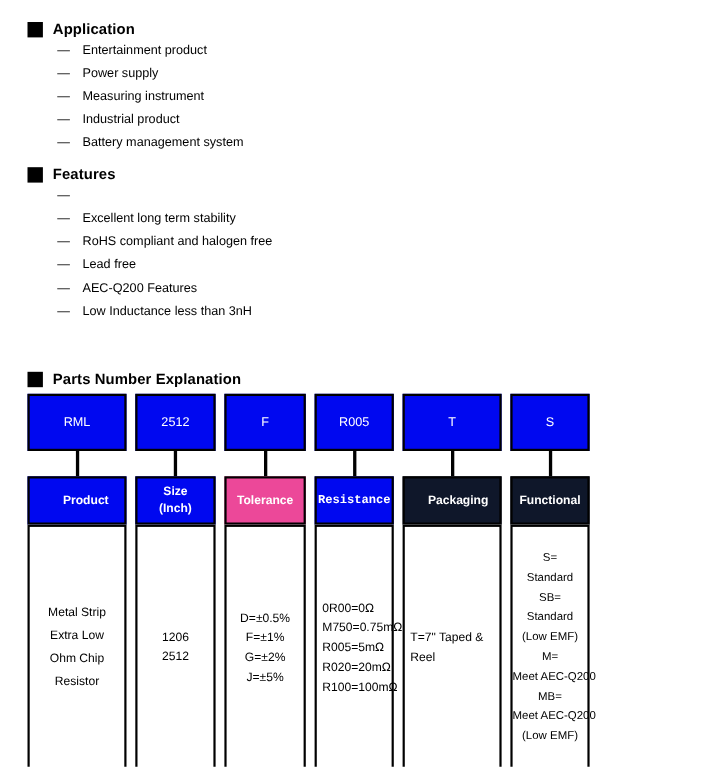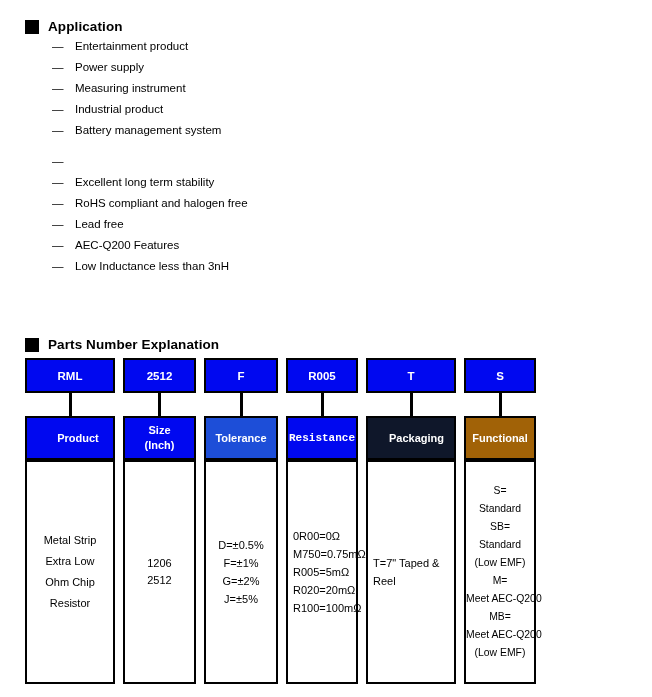--- a/index.html
+++ b/index.html
@@ -25,21 +25,21 @@
   .pn-col { display:flex; flex-direction:column; }
   .pn-col:nth-child(1) { width:90px; }
   .pn-col:nth-child(2) { width:73px; }
   .pn-col:nth-child(3) { width:74px; }
   .pn-col:nth-child(4) { width:72px; }
   .pn-col:nth-child(5) { width:90px; }
   .pn-col:nth-child(6) { width:72px; }
   .pn-col:nth-child(7) { width:101px; }
 
   .code-box {
-    height:35px; border:2px solid #000; color:#fff; font-weight:bold; font-size:11.5px;
+    height:52px; border:2px solid #000; color:#fff; font-weight:normal; font-size:11.5px;
     display:flex; align-items:center; justify-content:center;
   }
   .connector { width:3px; height:23px; margin:0 auto; }
   .label-box {
     height:44px; border:2px solid #000; color:#fff; font-weight:bold; font-size:11px;
     display:flex; flex-direction:column; align-items:center; justify-content:center;
     line-height:15px; text-align:center;
   }
   .content-box {
     height:224px; border:2px solid #000; background:#fff; font-size:11px;
@@ -82,20 +82,24 @@
         <span>Industrial product</span>
       </li>
       <li>
         <span class="dash">—</span>
         <span>Battery management system</span>
       </li>
     </ul>
 </section>
 
 <section class="section" id="sec-features">
+  <div class="sec-head">
+    <span class="sec-bullet"></span>
+    <span class="sec-title">Features</span>
+  </div>
   <ul class="sec-list" id="features-list">
       <li>
         <span class="dash">—</span>
       </li>
       <li>
         <span class="dash">—</span>
         <span>Excellent long term stability</span>
       </li>
       <li>
         <span class="dash">—</span>
@@ -145,21 +149,21 @@
         <div>(Inch)</div>
       </div>
       <div class="content-box">
         <div class="cl">1206</div>
         <div class="cl">2512</div>
       </div>
     </div>
     <div class="pn-col">
       <div class="code-box" style="background: rgb(0, 8, 240);">F</div>
       <div class="connector" style="background: rgb(0, 0, 0);"></div>
-      <div class="label-box" style="background: #1d4ed8;">
+      <div class="label-box" style="background: #ec4899;">
         <div>Tolerance</div>
       </div>
       <div class="content-box">
         <div class="cl">D=±0.5%</div>
         <div class="cl">F=±1%</div>
         <div class="cl">G=±2%</div>
         <div class="cl">J=±5%</div>
       </div>
     </div>
     <div class="pn-col">
@@ -183,21 +187,21 @@
         <div>Packaging</div>
       </div>
       <div class="content-box">
         <div class="cl">T=7" Taped &amp;</div>
         <div class="cl">Reel</div>
       </div>
     </div>
     <div class="pn-col">
       <div class="code-box" style="background: rgb(0, 8, 240);">S</div>
       <div class="connector" style="background: rgb(0, 0, 0);"></div>
-      <div class="label-box" style="background: #a16207;">
+      <div class="label-box" style="background: #0f172a;">
         <div>Functional</div>
       </div>
       <div class="content-box">
         <div class="cl">S=</div>
         <div class="cl">Standard</div>
         <div class="cl blank"></div>
         <div class="cl">SB=</div>
         <div class="cl">Standard</div>
         <div class="cl">(Low EMF)</div>
         <div class="cl blank"></div>

